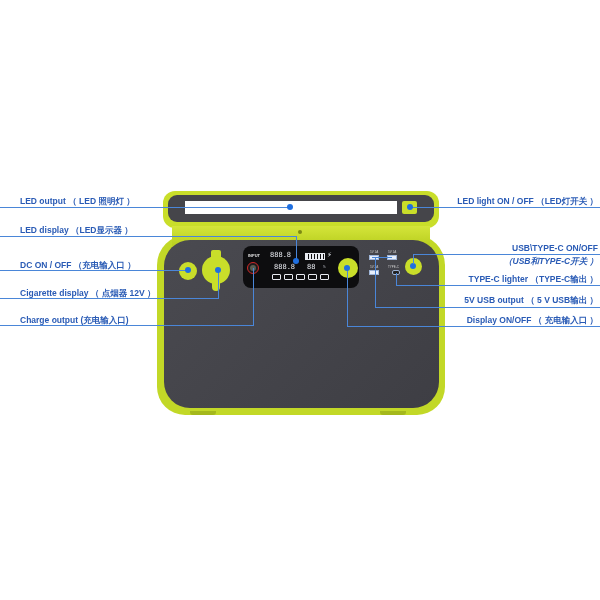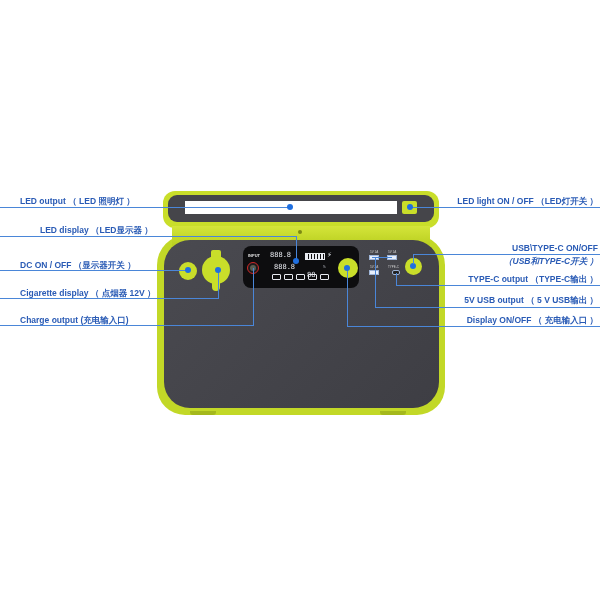--- a/index.html
+++ b/index.html
@@ -64,21 +64,21 @@
 <div class="abs cig-tab-top"></div>
 <div class="abs cig-tab-bottom"></div>
 <div class="abs cig-cap"></div>
 
 <div class="abs display"></div>
 <div class="abs input-label">INPUT</div>
 <div class="abs input-port"></div>
 <div class="abs input-port-inner"></div>
 <div class="lcd" style="left:270px; top:252px;">888.8</div>
 <div class="lcd" style="left:274px; top:264px;">888.8</div>
-<div class="lcd" style="left:307px; top:272px;">88</div>
+<div class="lcd" style="left:307px; top:264px;">88</div>
 <div class="lcd-small" style="left:323px; top:266px;">%</div>
 <div class="abs battery"></div>
 <div class="abs bolt">⚡</div>
 <div class="lcd-icon" style="left:272px;"></div>
 <div class="lcd-icon" style="left:284px;"></div>
 <div class="lcd-icon" style="left:296px;"></div>
 <div class="lcd-icon" style="left:308px;"></div>
 <div class="lcd-icon" style="left:320px;"></div>
 
 <div class="abs disp-btn"></div>
@@ -122,23 +122,23 @@
 
 <div class="hline" style="left:375px; top:307px; width:225px;"></div>
 <div class="vline" style="left:375px; top:258px; height:49px;"></div>
 <div class="hline" style="left:372px; top:257px; width:20px;"></div>
 
 <div class="hline" style="left:347px; top:326px; width:253px;"></div>
 <div class="vline" style="left:347px; top:268px; height:58px;"></div>
 <div class="dot" style="left:344px; top:265px;"></div>
 
 <div class="label" style="left:20px; top:196px;">LED output  （ LED 照明灯 ）</div>
-<div class="label" style="left:20px; top:225px;margin-left:20px;">LED display （LED显示器 ）</div>
-<div class="label" style="left:20px; top:260px;">DC    ON / OFF （显示器开关 ）</div>
+<div class="label" style="left:20px; top:225px;">LED display （LED显示器 ）</div>
+<div class="label" style="left:20px; top:260px;">DC    ON / OFF （充电输入口 ）</div>
 <div class="label" style="left:20px; top:288px;">Cigarette display （ 点烟器 12V ）</div>
 <div class="label" style="left:20px; top:315px;">Charge output (充电输入口)</div>
 
 <div class="label right" style="right:2px; top:196px;">LED light ON / OFF （LED灯开关 ）</div>
 <div class="label right" style="right:2px; top:243px;">USB\TYPE-C   ON/OFF</div>
 <div class="label right" style="right:2px; top:256px;font-style:italic;">（USB和TYPE-C开关 ）</div>
-<div class="label right" style="right:2px; top:274px;">TYPE-C  output （TYPE-C输出 ）</div>
+<div class="label right" style="right:2px; top:274px;">TYPE-C  lighter （TYPE-C输出 ）</div>
 <div class="label right" style="right:2px; top:295px;">5V  USB output （ 5 V  USB输出 ）</div>
 <div class="label right" style="right:2px; top:315px;">Display ON/OFF  （ 充电输入口 ）</div>
 
 </body></html>

